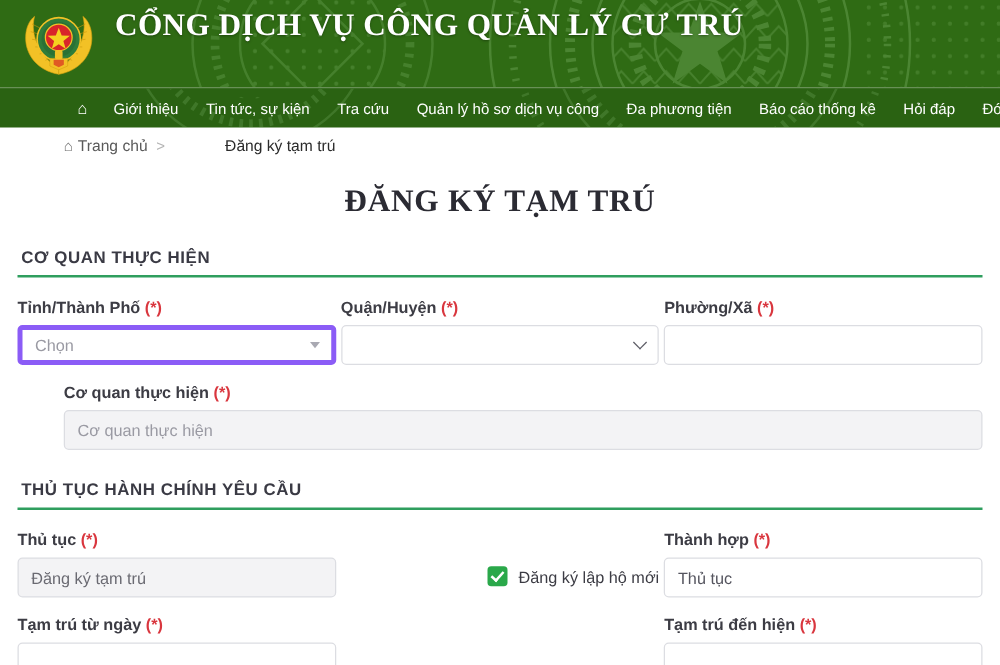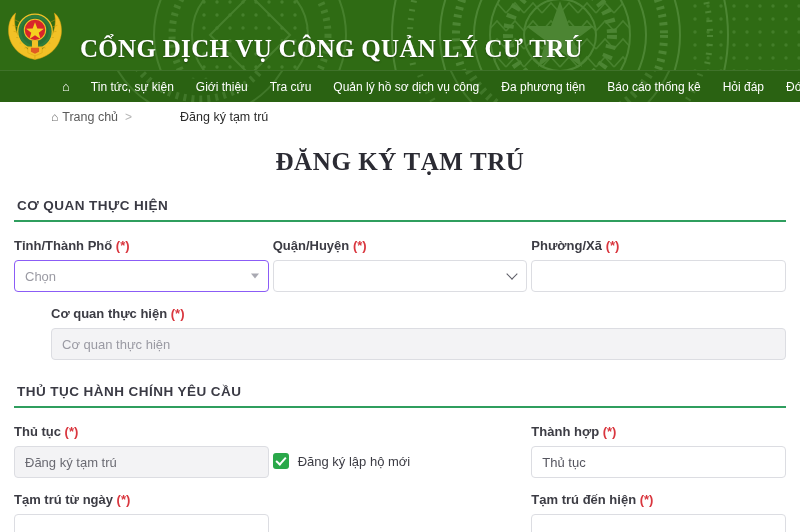--- a/index.html
+++ b/index.html
@@ -29,22 +29,22 @@
   }
   .header-pattern {
     position: absolute;
     inset: 0;
     opacity: 0.30;
     pointer-events: none;
   }
   .header-inner {
     position: relative;
     display: flex;
-    align-items: flex-end;
-    padding-left: 4px;
+    align-items: flex-start;
+    padding-left: 16px;
     z-index: 2;
   }
 
   .emblem {
     width: 62px;
     height: 56px;
     flex: 0 0 62px;
     position: relative;
   }
 
@@ -188,21 +188,21 @@
     background: #f3f3f5;
     color: #6a6a72;
   }
   .control::placeholder { color: #9a9aa3; }
 
   
   .select-box {
     position: relative;
     width: 100%;
     height: 32px;
-    border: 1px solid #8b5cf6;
+    border: 4px solid #8b5cf6;
     border-radius: 4px;
     background: #ffffff;
     display: flex;
     align-items: center;
     padding: 0 26px 0 10px;
     font-size: 13px;
     color: #9a9aa3;
     cursor: pointer;
   }
   .select-box .caret-small {
@@ -243,20 +243,21 @@
     transform: rotate(45deg);
   }
 
   
   .check-wrap {
     display: flex;
     align-items: center;
     height: 32px;
     margin-top: 21px;
     cursor: pointer;
+    justify-content: flex-end;
   }
   .checkbox {
     width: 16px;
     height: 16px;
     border-radius: 3px;
     background: #2aa84a;
     position: relative;
     flex: 0 0 16px;
     margin-right: 9px;
   }
@@ -361,22 +362,22 @@
       <circle r="96" fill="none" stroke="#8fc27a" stroke-width="2"></circle>
       <circle r="78" fill="none" stroke="#8fc27a" stroke-width="7" stroke-dasharray="3 5"></circle>
       <circle r="58" fill="url(#dots2)"></circle>
     </g>
   </svg>
 
   <ul class="nav-list">
     <li class="nav-item home-item">
       <span class="home-glyph">⌂</span>
     </li>
+    <li class="nav-item">Giới thiệu</li>
     <li class="nav-item">Tin tức, sự kiện</li>
-    <li class="nav-item">Giới thiệu</li>
     <li class="nav-item">Tra cứu</li>
     <li class="nav-item">Quản lý hồ sơ dịch vụ công</li>
     <li class="nav-item">Đa phương tiện</li>
     <li class="nav-item">Báo cáo thống kê</li>
     <li class="nav-item">Hỏi đáp</li>
     <li class="nav-item">Đóng góp ý kiến</li>
 
   </ul>
 </nav>
 

